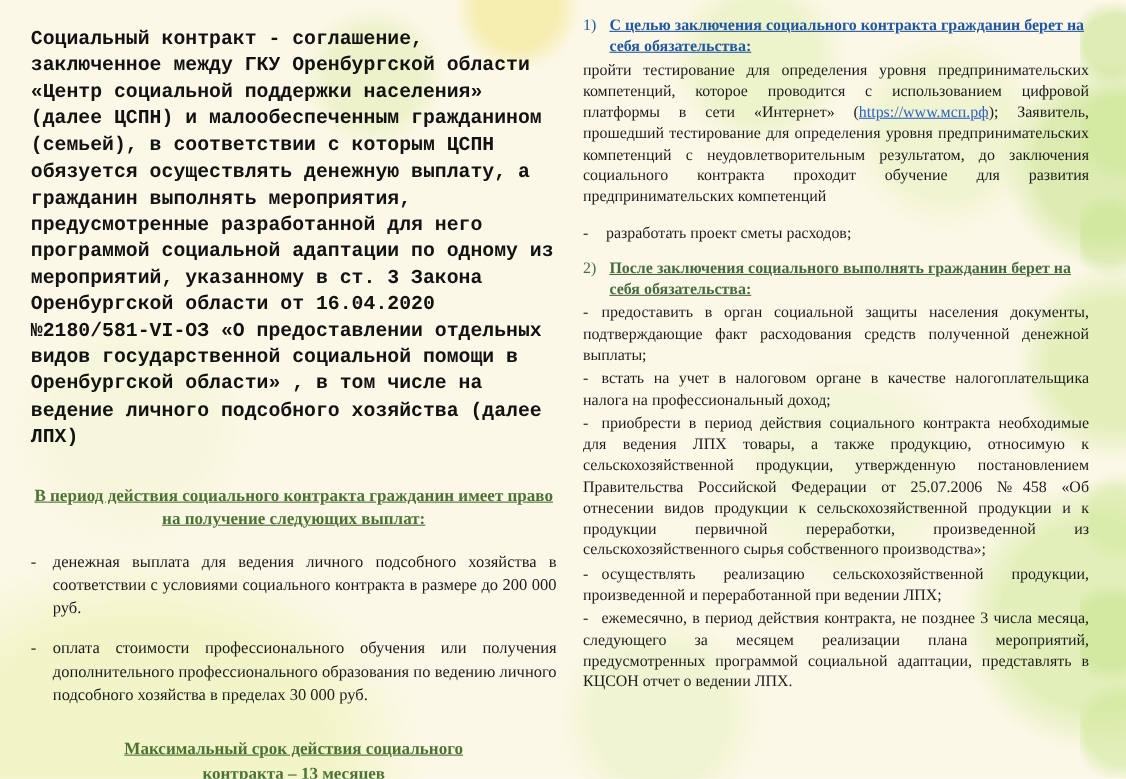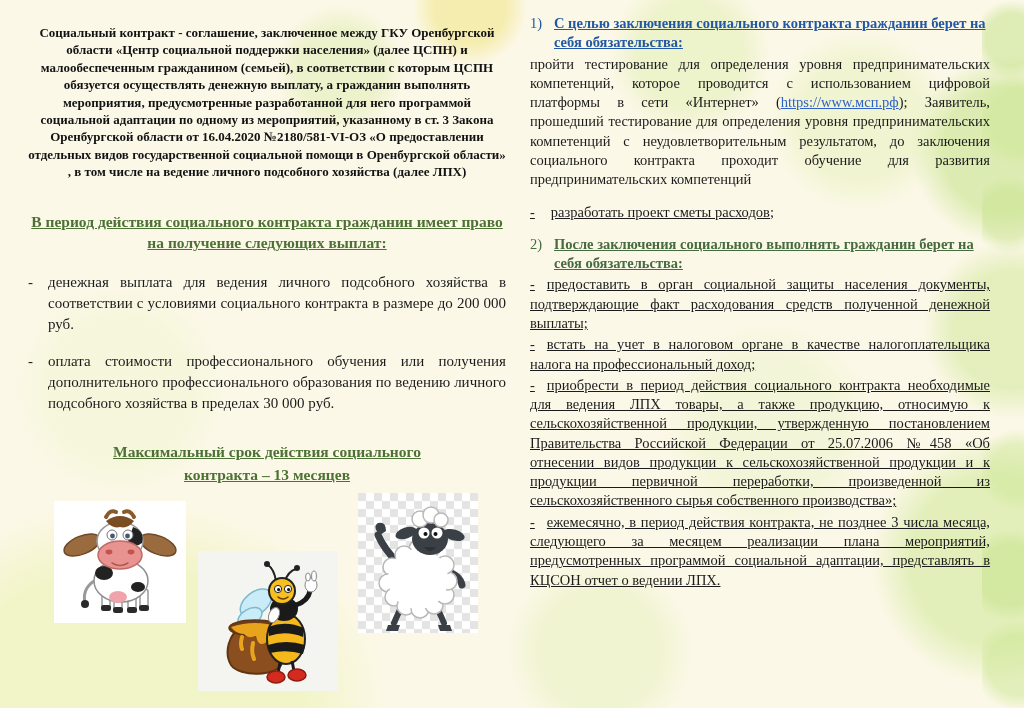--- a/index.html
+++ b/index.html
@@ -28,22 +28,22 @@
       radial-gradient(circle at 38px 120px, rgba(205,231,150,0.55) 0 30px, transparent 46px),
       radial-gradient(circle at 26px 215px, rgba(198,226,140,0.45) 0 24px, transparent 38px),
       radial-gradient(circle at 36px 470px, rgba(205,231,150,0.45) 0 26px, transparent 42px),
       radial-gradient(circle at 28px 575px, rgba(198,226,140,0.55) 0 30px, transparent 46px),
       radial-gradient(circle at 36px 665px, rgba(205,231,150,0.55) 0 30px, transparent 46px);
   }
   .col-left  { position:absolute; left:28px;  top:24px; width:478px; }
   .col-right { position:absolute; left:530px; top:12px; width:460px; font-size:14.5px; line-height:1.33; }
 
   .intro {
-    margin:0 0 30px 0; font-weight:bold; font-size:13px; line-height:1.34;
-    text-align:center; color:#121212;
+    margin:0 0 30px 0; font-weight:bold; font-size:18px; line-height:1.34;
+    color:#121212;font-family:Liberation Mono, monospace;
   }
   .green-heading {
     margin:0; font-weight:bold; color:#4c7233;
     text-decoration:underline; text-align:center;
   }
   .benefits-heading { font-size:15.5px; line-height:1.4; margin-bottom:18px;margin-top:14px; }
   .max-term { font-size:15.5px; line-height:1.5; width:330px; margin:26px auto 4px auto; }
 
   .l-bullet { display:flex; margin:0 0 16px 0; font-size:15px; line-height:1.4; }
   .l-bullet .dash { width:10px; flex:0 0 auto; margin-right:10px; }
@@ -61,21 +61,21 @@
   .numbered .num { flex:0 0 auto; width:24px; }
   .numbered .ntext { flex:1; text-decoration:underline;font-weight:bold; }
   .blue-head  { color:#2257a4; }
   .blue-head .ntext { color:#2257a4; }
   .green-head { color:#456b3f; }
   .green-head .ntext { color:#456b3f; }
 
   .para { margin:2px 0 12px 0; text-align:justify; }
   .link { color:#2f62c9; text-decoration:underline; cursor:pointer;margin-top:42px; }
 
-  .r-bullet { text-align:justify; margin:0 0 2px 0;text-decoration:underline; }
+  .r-bullet { text-align:justify; margin:0 0 2px 0; }
   .r-bullet .dash { margin-right:12px; }
   .r-bullet.spaced { margin:13px 0 13px 0; }
   .r-bullet.spaced .dash { margin-right:16px; }
 </style>
 </head>
 <body>
 
 <div class="page">
   <div class="leaf-strip"></div>
 
@@ -242,15 +242,16 @@
 
 
     <div class="numbered green-head">
       <span class="num">2)</span>
       <span class="ntext">После заключения социального выполнять гражданин берет на себя обязательства:</span>
     </div>
 
     <div class="r-bullet"><span class="dash">-</span><span>предоставить в орган социальной защиты населения документы, подтверждающие факт расходования средств полученной денежной выплаты;</span></div>
     <div class="r-bullet"><span class="dash">-</span><span>встать на учет в налоговом органе  в качестве налогоплательщика налога на профессиональный доход;</span></div>
     <div class="r-bullet"><span class="dash">-</span><span>приобрести в период действия социального контракта необходимые для ведения ЛПХ товары, а также продукцию, относимую к сельскохозяйственной продукции, утвержденную постановлением Правительства Российской Федерации от 25.07.2006 №458 «Об отнесении видов продукции к сельскохозяйственной продукции и к продукции первичной переработки, произведенной из сельскохозяйственного сырья собственного производства»;</span></div>
+    <div class="r-bullet"><span class="dash">-</span><span>осуществлять реализацию сельскохозяйственной продукции, произведенной и переработанной при ведении ЛПХ;</span></div>
     <div class="r-bullet"><span class="dash">-</span><span>ежемесячно, в период действия контракта, не позднее 3 числа месяца, следующего за месяцем реализации плана мероприятий, предусмотренных программой социальной адаптации, представлять в КЦСОН отчет о ведении ЛПХ.</span></div>
   </div>
 </div>
 
 </body></html>

